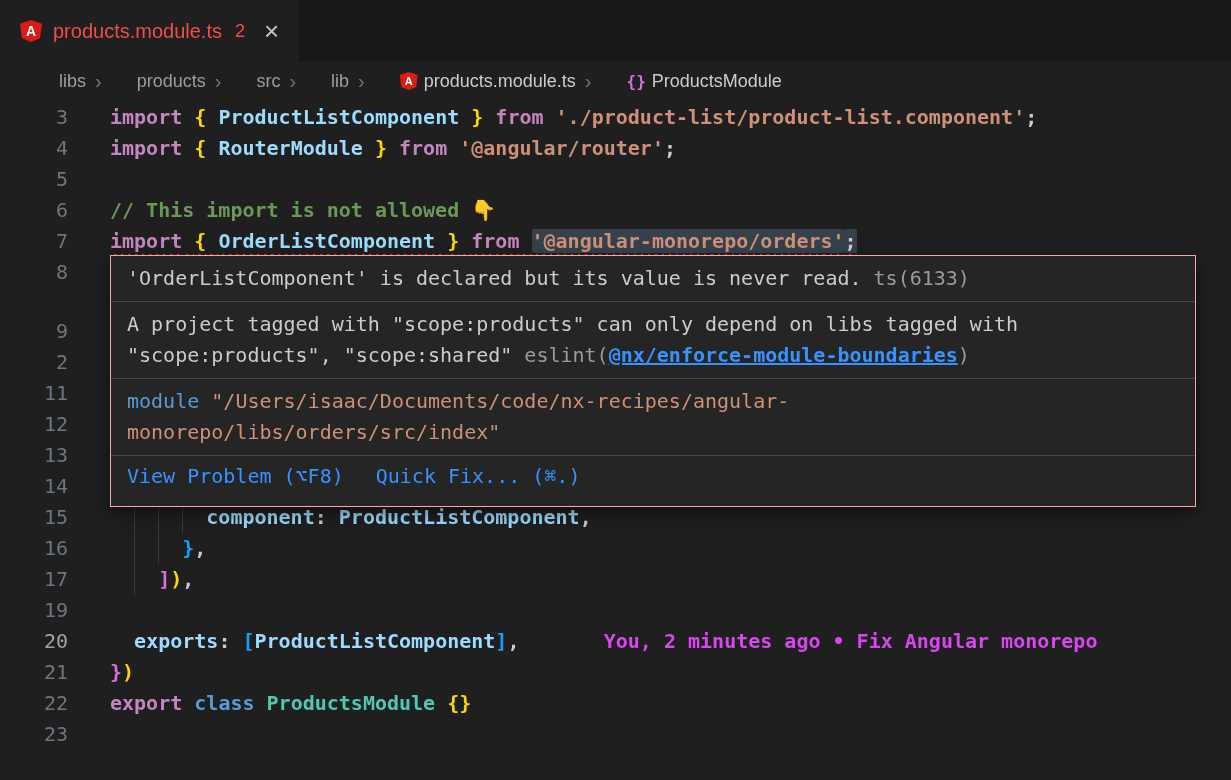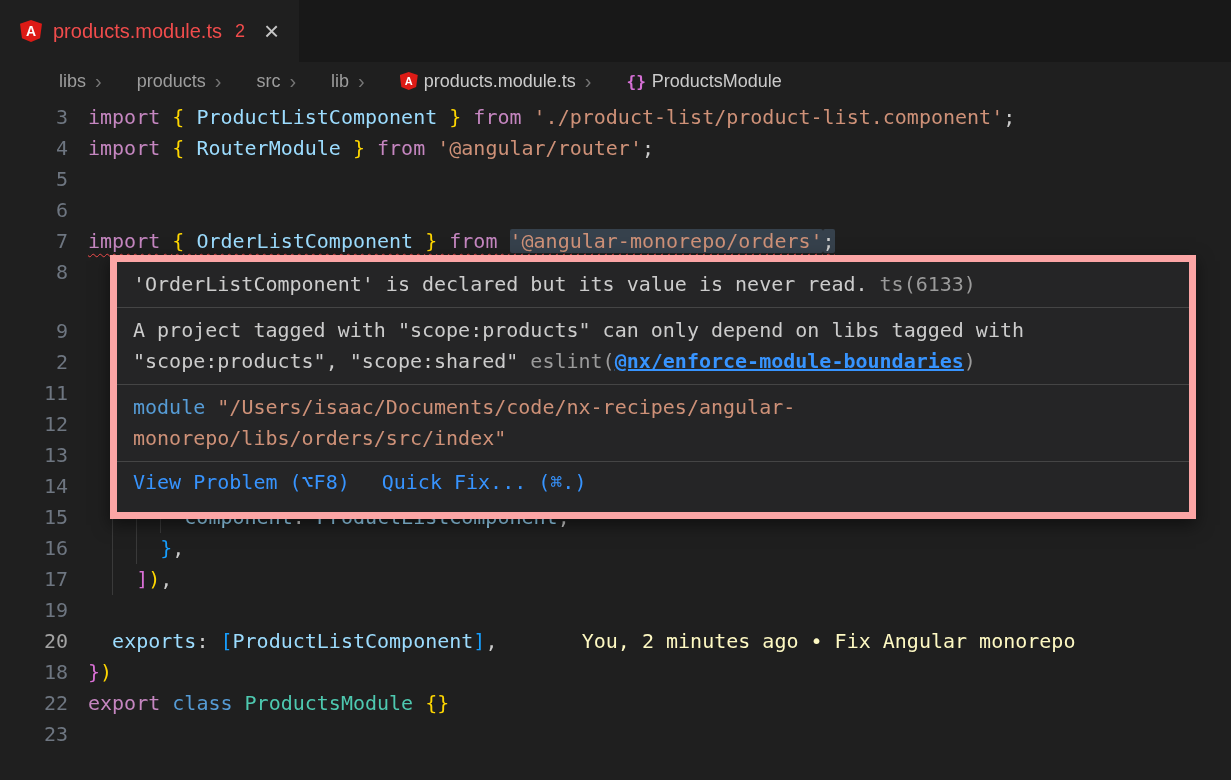--- a/index.html
+++ b/index.html
@@ -35,40 +35,40 @@
   .ns-icon{color:var(--module-icon-pink); font-family:"DejaVu Sans Mono",monospace;
     font-weight:bold; font-size:16px;}
 
   
   .editor{position:relative; padding-top:2px; font-family:"DejaVu Sans Mono",monospace;
     font-size:20px; line-height:31px; color:#cccccc; height:680px;}
   .line{display:flex; height:31px; white-space:pre;}
   .line.gap-above{margin-top:28px;}
   .ln{width:68px; flex:none; text-align:right; color:#6e7681; user-select:none; cursor:pointer;}
   .ln.active{color:#a3a3a3;}
-  .code{margin-left:20px; position:relative; white-space:pre;}
+  .code{margin-left:42px; position:relative; white-space:pre;font-weight:bold;}
   .code.squiggle{text-decoration-line:underline; text-decoration-style:wavy;
     text-decoration-color:var(--error); text-decoration-thickness:1px;
     text-underline-offset:5px; text-decoration-skip-ink:none;}
   .guide{position:absolute; top:0; bottom:0; width:1px; background:#3a3a3a;}
   .tok{white-space:pre;}
   .hl{background:rgba(98,130,160,.35); border-radius:2px;}
-  .blame{color:#fef9c3; margin-left:7ch;}
+  .blame{color:#d946ef; margin-left:7ch;}
 
   
   .kw{color:#c586c0}.kwb{color:#569cd6}.type{color:#4ec9b0}.var{color:#9cdcfe}
   .str{color:#ce9178}.com{color:#6a9955}.d{color:#cccccc}
   .b1{color:#ffd700}.b2{color:#da70d6}.b3{color:#179fff}
   .dim{color:#9b9b9b}
   .link{color:var(--link); text-decoration:underline; cursor:pointer;font-weight:bold;}
   .emoji{color:#fdd835; font-family:"DejaVu Sans",sans-serif;}
 
   
   .hover{position:absolute; left:110px; top:155px; width:1086px; background:#252526;
-    border:7px solid #fca5a5; box-shadow:0 6px 16px rgba(0,0,0,.5); z-index:10;
+    border:1px solid #fca5a5; box-shadow:0 6px 16px rgba(0,0,0,.5); z-index:10;
     font-size:20px; line-height:31px;}
   .hrow{padding:7px 16px; border-bottom:1px solid #454545;}
   .hline{white-space:pre-wrap;}
   .hactions{display:flex; gap:32px; padding:5px 16px 14px; color:var(--link); align-items:center;}
   .action{cursor:pointer; white-space:nowrap;}
 </style>
 </head>
 <body>
 
 <div class="window">
@@ -108,35 +108,35 @@
         <span class="ns-icon">{}</span>
         <span>ProductsModule</span>
       </span>
     </div>
 
   <div class="editor">
     <div id="lines">
         <div class="line"><div class="ln">3</div><div class="code"><span class="tok kw">import</span><span class="tok d"> </span><span class="tok b1">{</span><span class="tok d"> </span><span class="tok var">ProductListComponent</span><span class="tok d"> </span><span class="tok b1">}</span><span class="tok d"> </span><span class="tok kw">from</span><span class="tok d"> </span><span class="tok str">'./product-list/product-list.component'</span><span class="tok d">;</span></div></div>
         <div class="line"><div class="ln">4</div><div class="code"><span class="tok kw">import</span><span class="tok d"> </span><span class="tok b1">{</span><span class="tok d"> </span><span class="tok var">RouterModule</span><span class="tok d"> </span><span class="tok b1">}</span><span class="tok d"> </span><span class="tok kw">from</span><span class="tok d"> </span><span class="tok str">'@angular/router'</span><span class="tok d">;</span></div></div>
         <div class="line"><div class="ln">5</div><div class="code"></div></div>
-        <div class="line"><div class="ln">6</div></div>
+        <div class="line"><div class="ln">6</div><div class="code"><span class="tok com">// This import is not allowed </span><span class="tok emoji">👇</span></div></div>
         <div class="line"><div class="ln">7</div><div class="code squiggle"><span class="tok kw">import</span><span class="tok d"> </span><span class="tok b1">{</span><span class="tok d"> </span><span class="tok var">OrderListComponent</span><span class="tok d"> </span><span class="tok b1">}</span><span class="tok d"> </span><span class="tok kw">from</span><span class="tok d"> </span><span class="tok str hl">'@angular-monorepo/orders'</span><span class="tok d hl">;</span></div></div>
         <div class="line"><div class="ln">8</div><div class="code"></div></div>
         <div class="line gap-above"><div class="ln">9</div><div class="code"></div></div>
         <div class="line"><div class="ln">2</div><div class="code"></div></div>
         <div class="line"><div class="ln">11</div><div class="code"></div></div>
         <div class="line"><div class="ln">12</div><div class="code"></div></div>
         <div class="line"><div class="ln">13</div><div class="code"></div></div>
         <div class="line"><div class="ln">14</div><div class="code"></div></div>
         <div class="line"><div class="ln">15</div><div class="code"><span class="guide" style="left: 2ch;"></span><span class="guide" style="left: 4ch;"></span><span class="guide" style="left: 6ch;"></span><span class="tok d">        </span><span class="tok var">component</span><span class="tok d">:</span><span class="tok d"> </span><span class="tok var">ProductListComponent</span><span class="tok d">,</span></div></div>
         <div class="line"><div class="ln">16</div><div class="code"><span class="guide" style="left: 2ch;"></span><span class="guide" style="left: 4ch;"></span><span class="tok d">      </span><span class="tok b3">}</span><span class="tok d">,</span></div></div>
         <div class="line"><div class="ln">17</div><div class="code"><span class="guide" style="left: 2ch;"></span><span class="tok d">    </span><span class="tok b2">]</span><span class="tok b1">)</span><span class="tok d">,</span></div></div>
         <div class="line"><div class="ln">19</div></div>
         <div class="line"><div class="ln active">20</div><div class="code"><span class="tok d">  </span><span class="tok var">exports</span><span class="tok d">:</span><span class="tok d"> </span><span class="tok b3">[</span><span class="tok var">ProductListComponent</span><span class="tok b3">]</span><span class="tok d">,</span><span class="blame">You, 2 minutes ago • Fix Angular monorepo</span></div></div>
-        <div class="line"><div class="ln">18</div><div class="code"><span class="tok b2">}</span><span class="tok b1">)</span></div></div>
+        <div class="line"><div class="ln">21</div><div class="code"><span class="tok b2">}</span><span class="tok b1">)</span></div></div>
         <div class="line"><div class="ln">22</div><div class="code"><span class="tok kw">export</span><span class="tok d"> </span><span class="tok kwb">class</span><span class="tok d"> </span><span class="tok type">ProductsModule</span><span class="tok d"> </span><span class="tok b1">{}</span></div></div>
         <div class="line"><div class="ln">23</div><div class="code"></div></div>
       </div>
 
     <div class="hover" id="hover">
       <div id="hover-rows">
           <div class="hrow">
             <div class="hline"><span class="d">'OrderListComponent' is declared but its value is never read.</span><span class="d"> </span><span class="dim">ts(6133)</span></div>
           </div>
           <div class="hrow">

